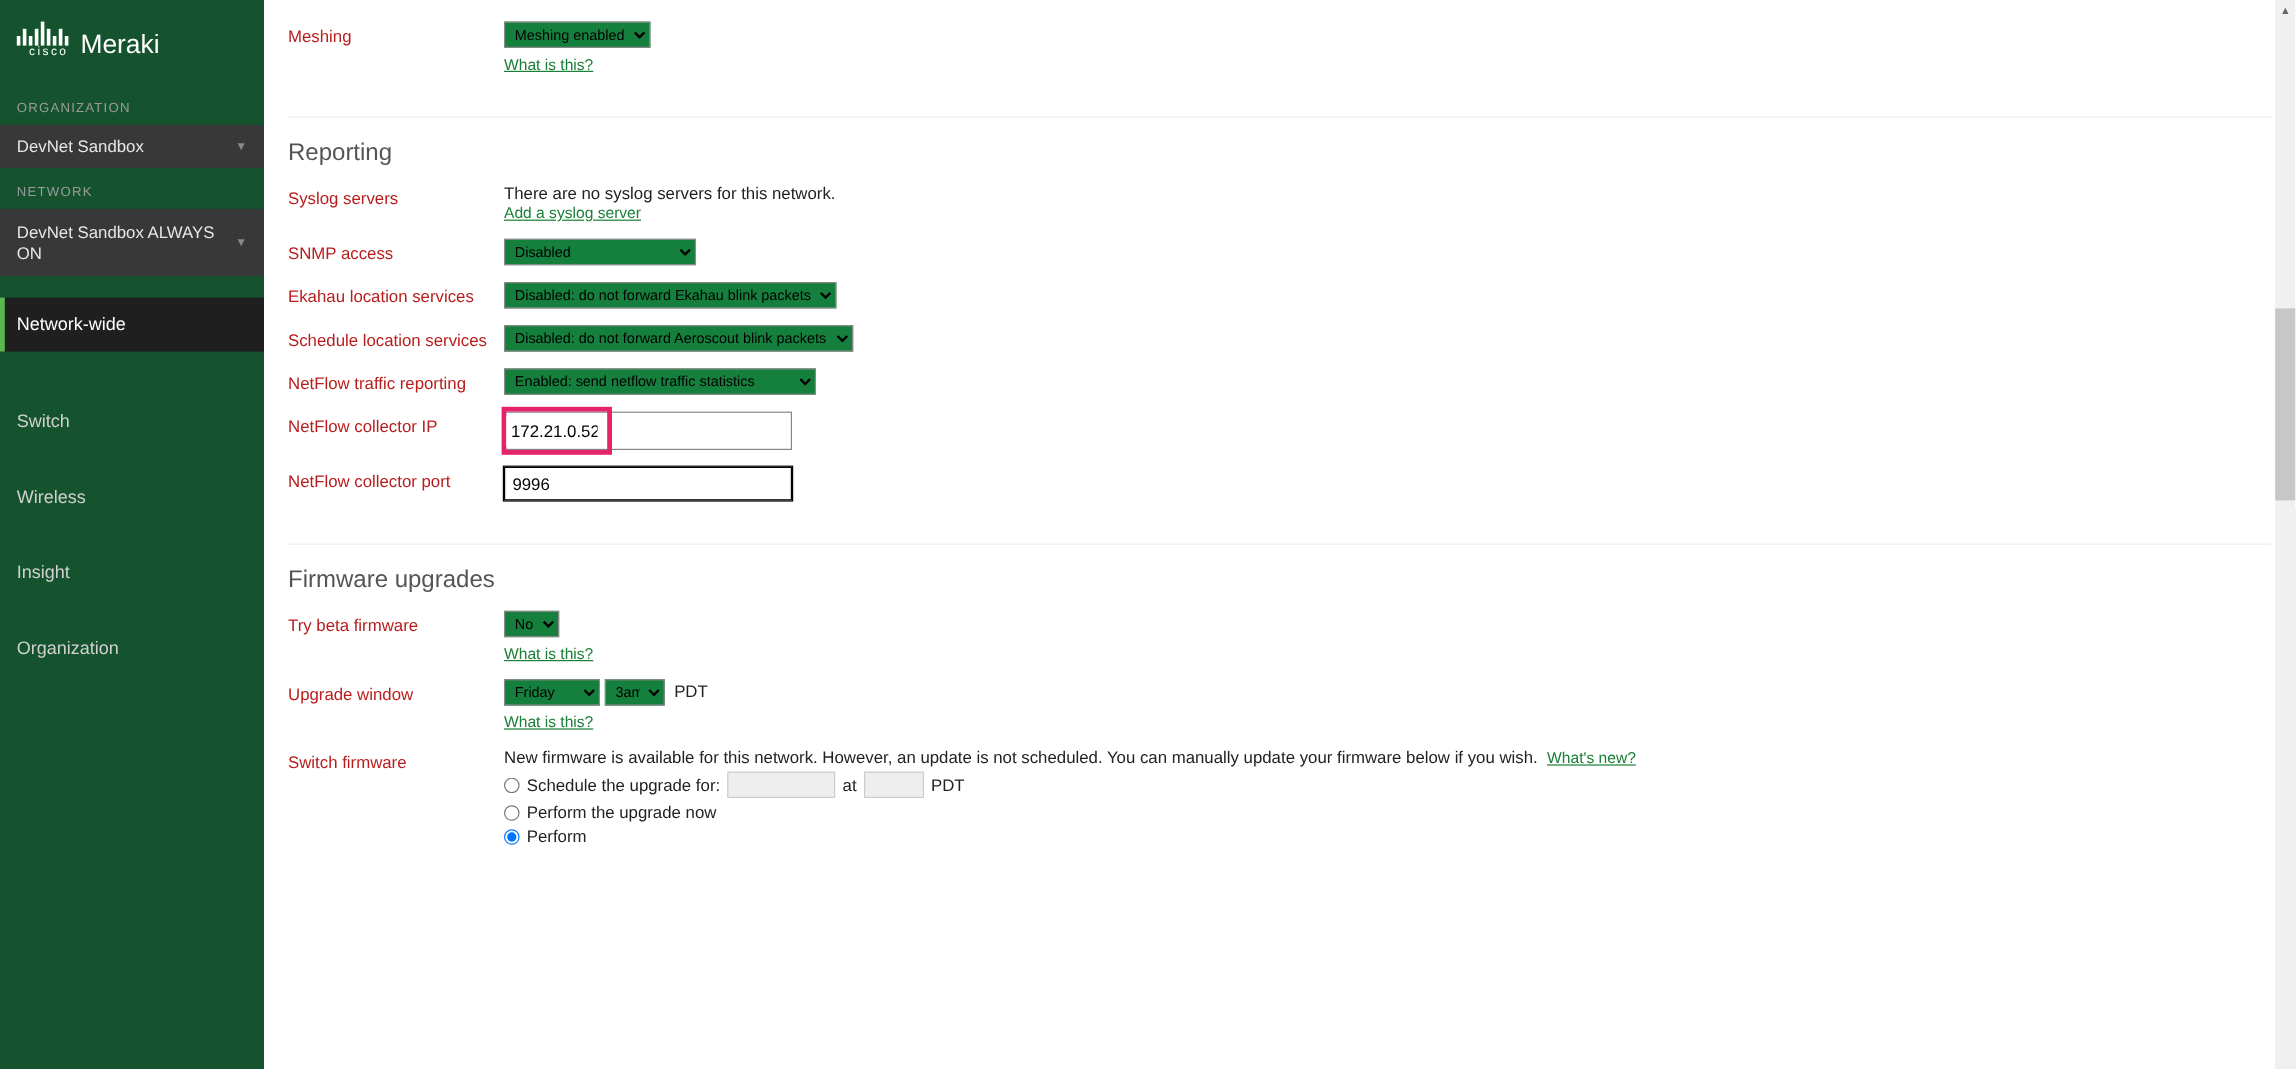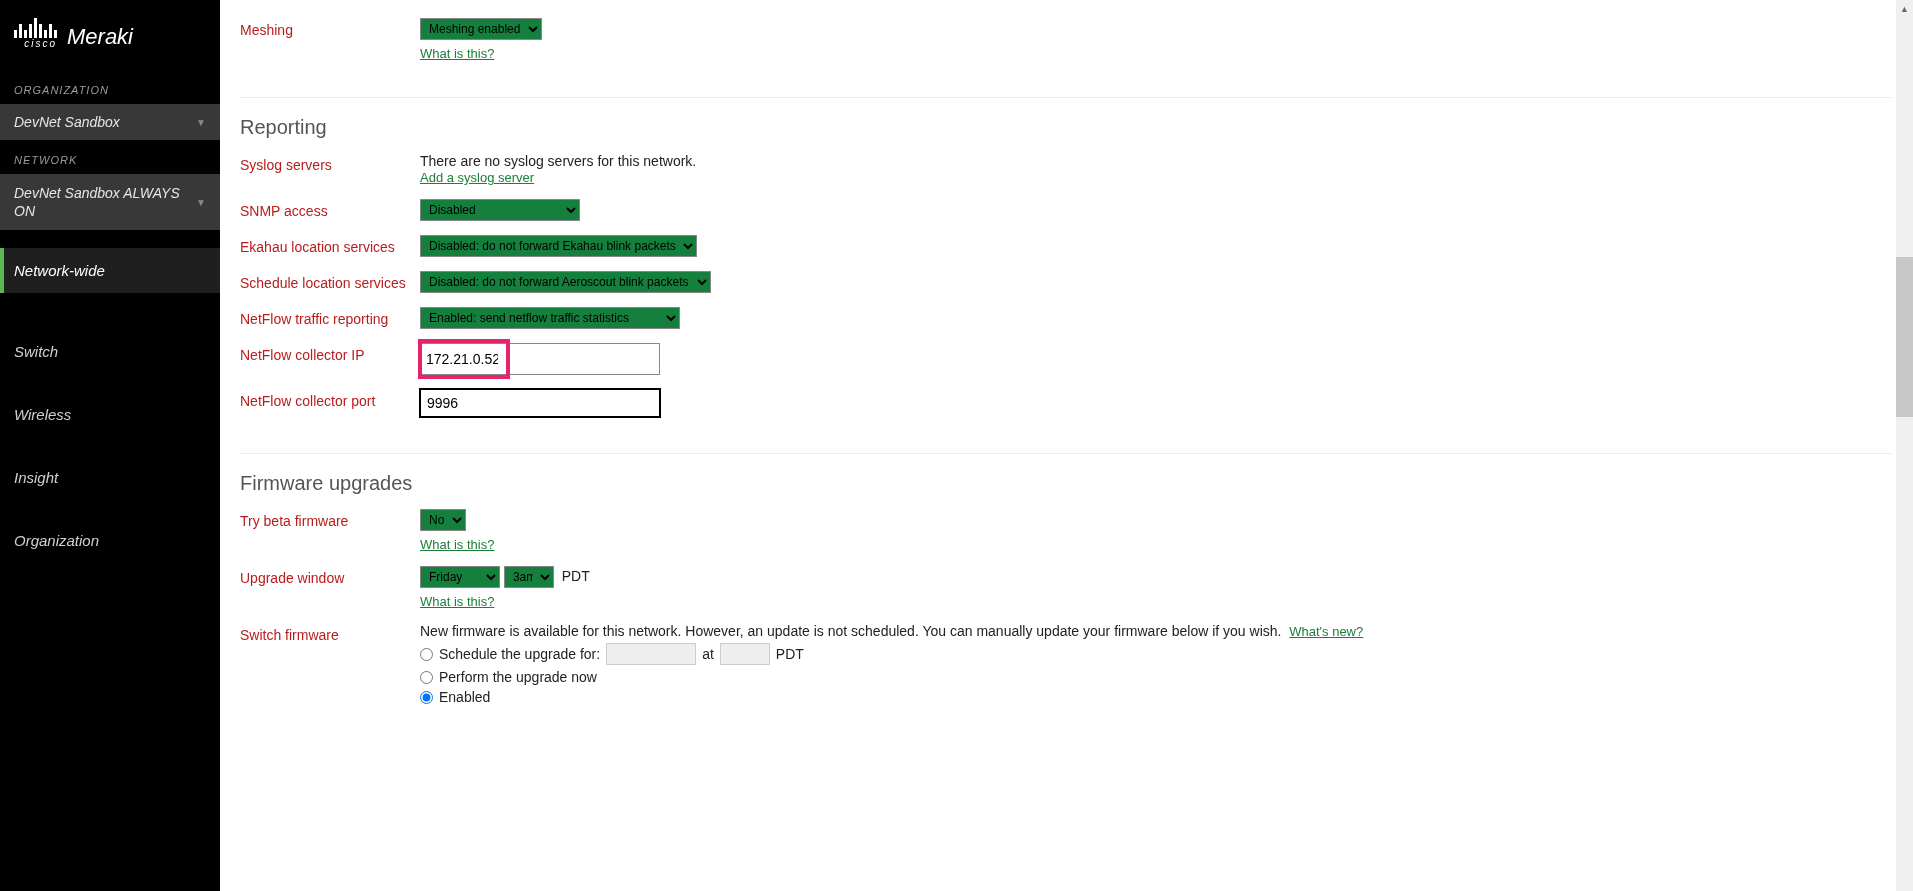--- a/index.html
+++ b/index.html
@@ -8,26 +8,25 @@
     font-size: 14px;
     color: #222;
     background: #fff;
     display: flex;
     width: 1913px;
     height: 891px;
     overflow: hidden;
   }
   .sidebar {
     width: 220px;
-    background: #000000;
+    background: #14532d;
     color: #cfcfcf;
     flex-shrink: 0;
     display: flex;
     flex-direction: column;
-    font-style: italic;
   }
   .logo {
     padding: 16px 14px 20px 14px;
     display: flex;
     align-items: flex-end;
   }
   .logo .cisco-bars {
     display: flex;
     align-items: flex-end;
     gap: 2px;
@@ -334,21 +333,21 @@
             <span>at</span>
             <span class="time-box"></span>
             <span>PDT</span>
           </div>
           <div class="radio-row">
             <input type="radio" name="fw" style="">
             <span>Perform the upgrade now</span>
           </div>
           <div class="radio-row">
             <input type="radio" name="fw" checked="" style="">
-            <span>Enabled</span>
+            <span>Perform</span>
           </div>
         </div>
       </div>
     </div>
 
   </div>
 
   <div class="scrollbar">
     <div class="arrow">▲</div>
     <div class="thumb"></div>

